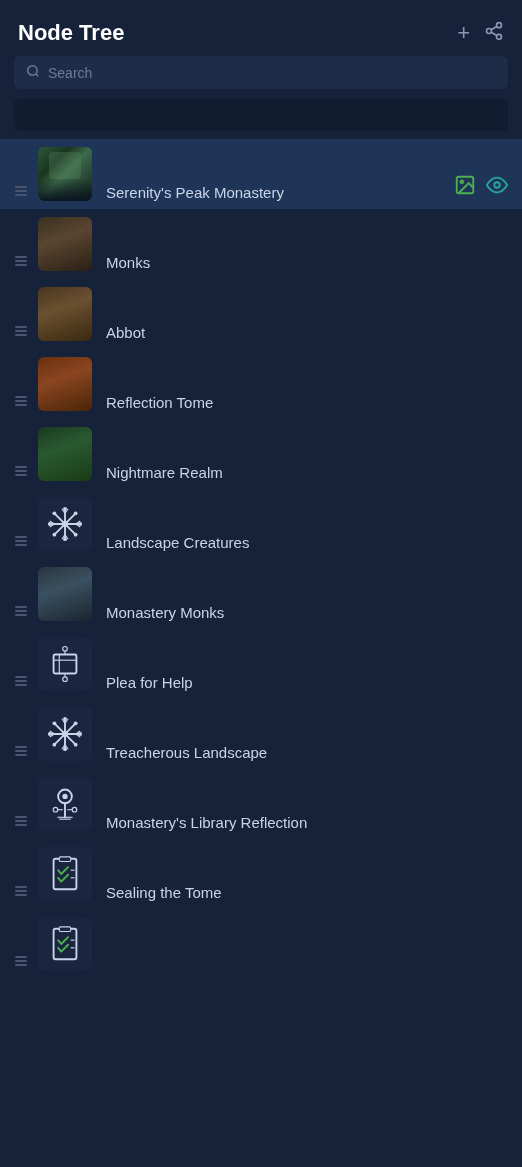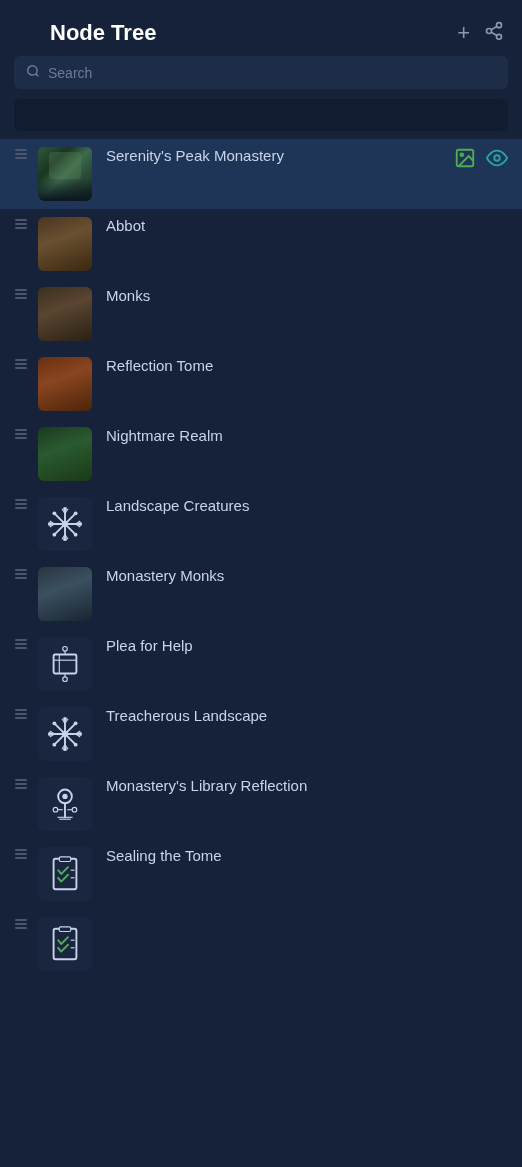--- a/index.html
+++ b/index.html
@@ -22,21 +22,20 @@
       background: #16213a;
       display: flex;
       flex-direction: column;
     }
 
     .header {
       padding: 20px 18px 10px 18px;
       display: flex;
       align-items: center;
       justify-content: space-between;
-      margin-left: 32px;
     }
 
     .header-title {
       font-size: 22px;
       font-weight: 700;
       color: #ffffff;
     }
 
     .header-actions {
       display: flex;
@@ -85,21 +84,21 @@
       height: 32px;
     }
 
     .node-list {
       flex: 1;
       overflow-y: auto;
     }
 
     .node-item {
       display: flex;
-      align-items: flex-start;
+      align-items: flex-end;
       padding: 8px 14px;
       cursor: pointer;
       transition: background 0.15s;
       min-height: 60px;
     }
 
     .node-item.active {
       background: #1f3558;
     }
 
@@ -261,31 +260,31 @@
         <circle cx="12" cy="12" r="3"></circle>
       </svg></span>
         </div>
       </div>
       <div class="node-item">
         <span class="drag-handle"><svg width="14" height="14" viewBox="0 0 14 14" fill="none">
             <rect x="1" y="2" width="12" height="2" rx="1" fill="#4a5570"></rect>
             <rect x="1" y="6" width="12" height="2" rx="1" fill="#4a5570"></rect>
             <rect x="1" y="10" width="12" height="2" rx="1" fill="#4a5570"></rect>
           </svg></span>
+        <div class="node-thumb thumb-monks"></div>
+        <span class="node-label">Monks</span>
+      </div>
+      <div class="node-item">
+        <span class="drag-handle"><svg width="14" height="14" viewBox="0 0 14 14" fill="none">
+            <rect x="1" y="2" width="12" height="2" rx="1" fill="#4a5570"></rect>
+            <rect x="1" y="6" width="12" height="2" rx="1" fill="#4a5570"></rect>
+            <rect x="1" y="10" width="12" height="2" rx="1" fill="#4a5570"></rect>
+          </svg></span>
         <div class="node-thumb thumb-abbot"></div>
         <span class="node-label">Abbot</span>
-      </div>
-      <div class="node-item">
-        <span class="drag-handle"><svg width="14" height="14" viewBox="0 0 14 14" fill="none">
-            <rect x="1" y="2" width="12" height="2" rx="1" fill="#4a5570"></rect>
-            <rect x="1" y="6" width="12" height="2" rx="1" fill="#4a5570"></rect>
-            <rect x="1" y="10" width="12" height="2" rx="1" fill="#4a5570"></rect>
-          </svg></span>
-        <div class="node-thumb thumb-monks"></div>
-        <span class="node-label">Monks</span>
       </div>
       <div class="node-item">
         <span class="drag-handle"><svg width="14" height="14" viewBox="0 0 14 14" fill="none">
             <rect x="1" y="2" width="12" height="2" rx="1" fill="#4a5570"></rect>
             <rect x="1" y="6" width="12" height="2" rx="1" fill="#4a5570"></rect>
             <rect x="1" y="10" width="12" height="2" rx="1" fill="#4a5570"></rect>
           </svg></span>
         <div class="node-thumb thumb-tome"></div>
         <span class="node-label">Reflection Tome</span>
       </div>

